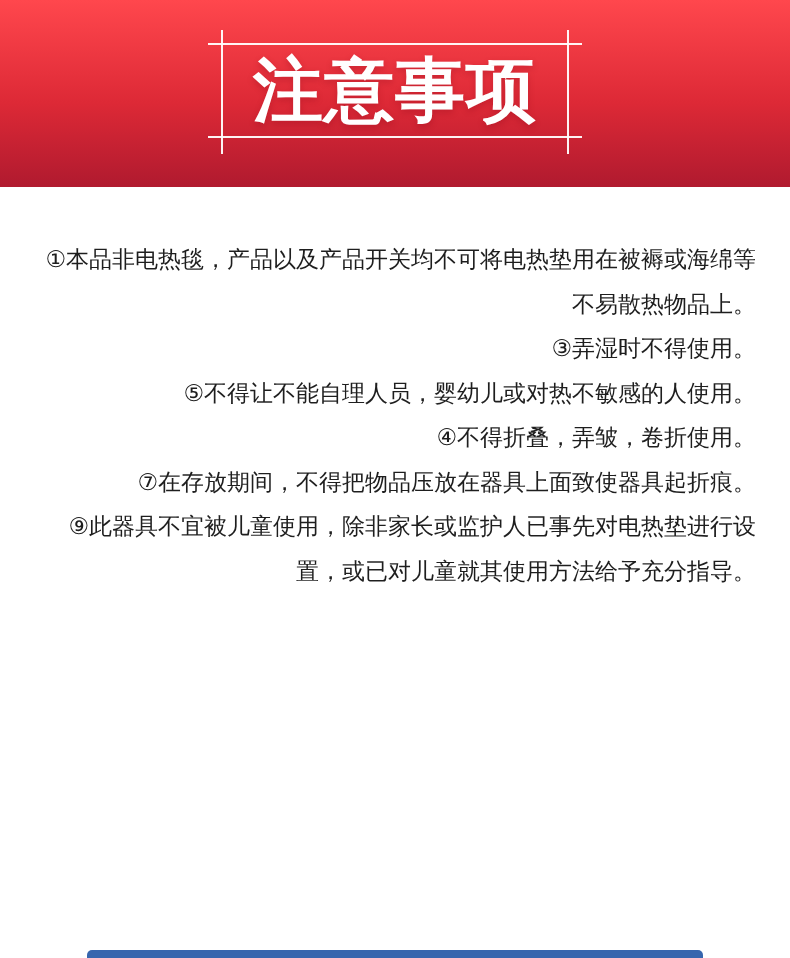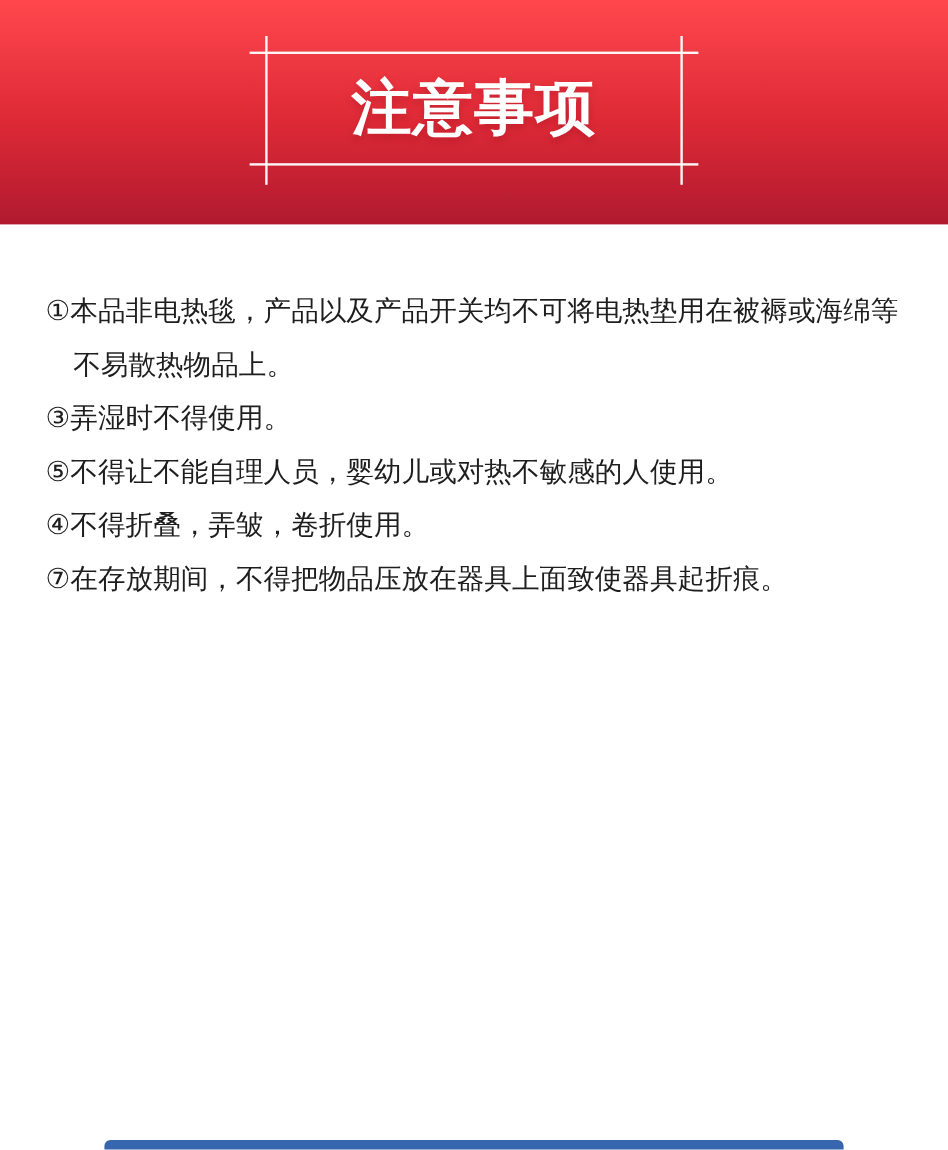--- a/index.html
+++ b/index.html
@@ -28,32 +28,32 @@
     width:348px;height:95px;
   }
   .frame-line{position:absolute;background:rgba(255,255,255,0.95);}
   .frame-line.h-top   {left:-13px;right:-13px;top:0;height:2px;}
   .frame-line.h-bottom{left:-13px;right:-13px;bottom:0;height:2px;}
   .frame-line.v-left  {top:-13px;bottom:-16px;left:0;width:2px;}
   .frame-line.v-right {top:-13px;bottom:-16px;right:0;width:2px;}
   .hero-title{
     position:absolute;left:0;right:0;top:0;bottom:0;
     display:flex;align-items:center;justify-content:center;
-    font-size:50px;font-weight:700;color:#ffffff;
+    font-size:70px;font-weight:700;color:#ffffff;
     line-height:95px;letter-spacing:1px;white-space:nowrap;
     text-shadow:0 3px 6px rgba(140,10,25,0.30);
     text-align:center;
   }
 
   
   .notes{
     padding:50px 34px 0 38px;
     font-size:23px;line-height:44.5px;color:var(--text-color);
   }
-  .note{margin:0;text-align:left;}
+  .note{margin:0;text-align:right;}
   .note.hang{padding-left:23px;text-indent:-23px;}
   .num{display:inline;}
 
   
   .footer-accent{
     position:absolute;bottom:0;left:87px;width:616px;height:8px;
     background:var(--accent-blue);
     border-radius:5px 5px 0 0;
   }
 </style>
@@ -72,17 +72,18 @@
     </div>
   </header>
 
   <main class="notes">
 
   <p class="note hang"><span class="num">①</span>本品非电热毯，产品以及产品开关均不可将电热垫用在被褥或海绵等不易散热物品上。</p>
       <p class="note hang"><span class="num">③</span>弄湿时不得使用。</p>
       <p class="note hang"><span class="num">⑤</span>不得让不能自理人员，婴幼儿或对热不敏感的人使用。</p>
       <p class="note hang"><span class="num">④</span>不得折叠，弄皱，卷折使用。</p>
       <p class="note hang"><span class="num">⑦</span>在存放期间，不得把物品压放在器具上面致使器具起折痕。</p>
+      <p class="note hang"><span class="num">⑨</span>此器具不宜被儿童使用，除非家长或监护人已事先对电热垫进行设置，或已对儿童就其使用方法给予充分指导。</p>
     </main>
 
   <div class="footer-accent"></div>
 
 </div>
 
 </body></html>

